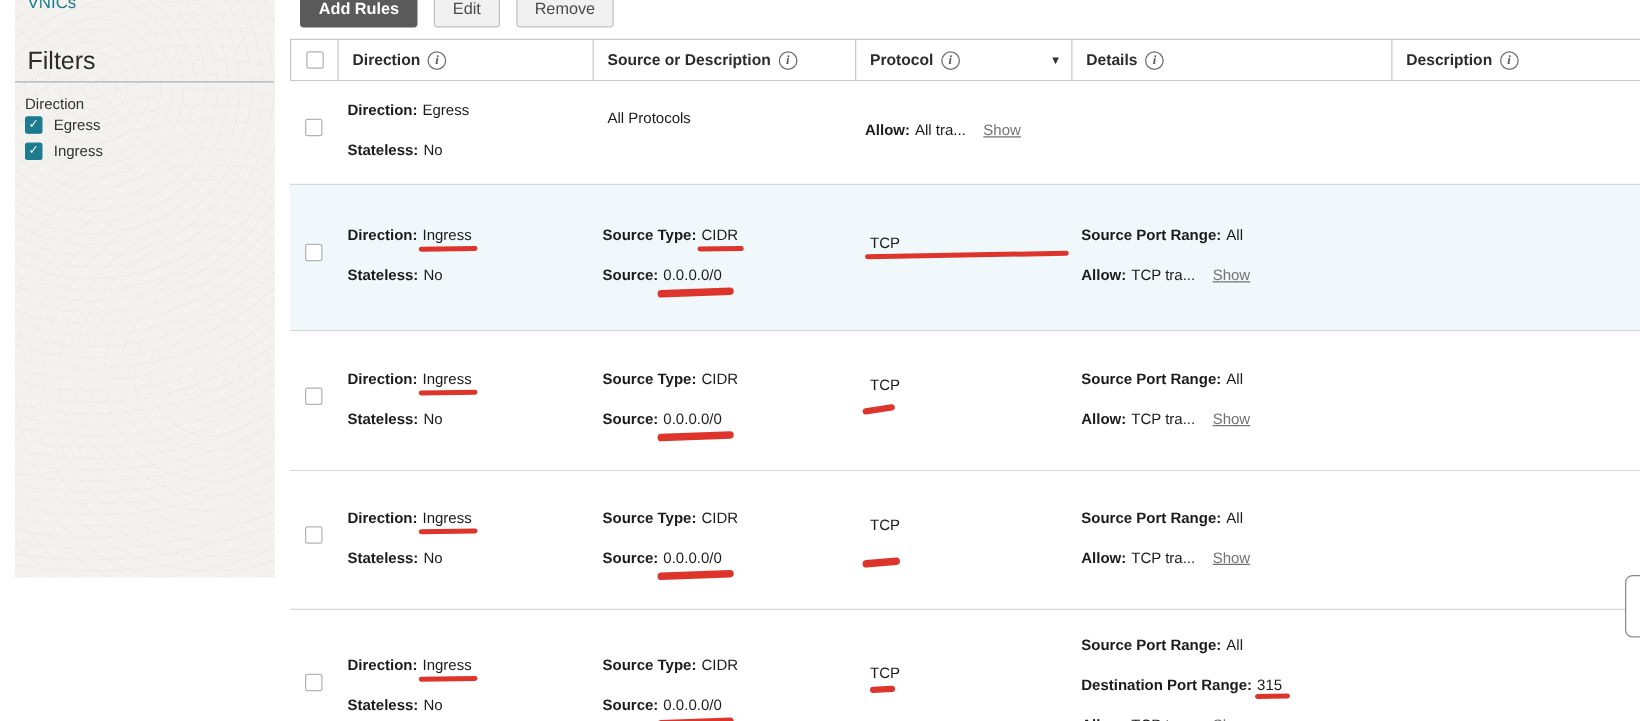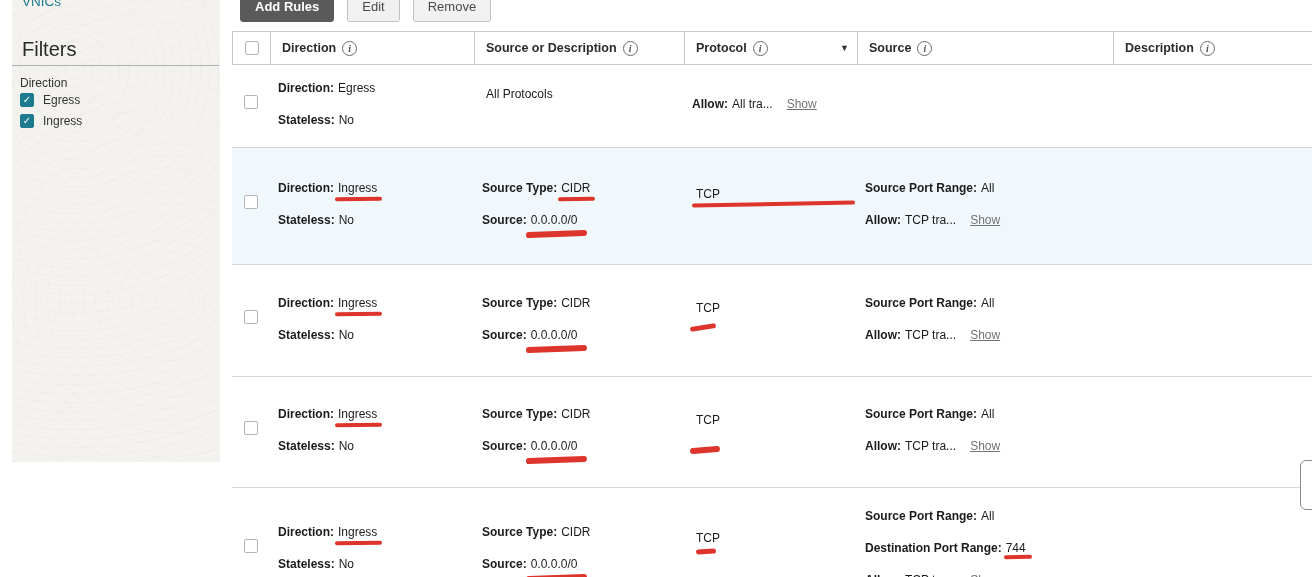--- a/index.html
+++ b/index.html
@@ -129,21 +129,21 @@
       <div class="th">
         <span>Source or Description</span>
         <span class="info">i</span>
       </div>
       <div class="th">
         <span>Protocol</span>
         <span class="info">i</span>
         <span class="caret">▼</span>
       </div>
       <div class="th">
-        <span>Source</span>
+        <span>Details</span>
         <span class="info">i</span>
       </div>
       <div class="th">
         <span>Description</span>
         <span class="info">i</span>
       </div>
     </div>
     <div id="tbody">
   <div class="trow grid-row">
     <div class="td td-check">
@@ -238,21 +238,21 @@
           </div>
     <div class="td c-source">
             <div class="line"><span class="lbl">Source Type:</span><span class="val">CIDR</span></div>
             <div class="line"><span class="lbl">Source:</span><span class="val marked m-thick">0.0.0.0/0</span></div>
           </div>
     <div class="td c-protocol">
       <span class="pwrap"><span class="protocol-text">TCP</span><span class="pmark pm-short"></span></span>
     </div>
     <div class="td c-details">
             <div class="line"><span class="lbl">Source Port Range:</span><span class="val">All</span></div>
-            <div class="line"><span class="lbl">Destination Port Range:</span><span class="val marked m-port">744</span></div>
+            <div class="line"><span class="lbl">Destination Port Range:</span><span class="val marked m-port">315</span></div>
             <div class="line"><span class="lbl">Allow:</span><span class="val">TCP tra...</span><a class="show-link" href="#">Show</a></div>
           </div>
     <div class="td c-description"></div>
   </div>
 </div>
   </div>
 
   <div id="edge-flyout"></div>
 </div>
 

